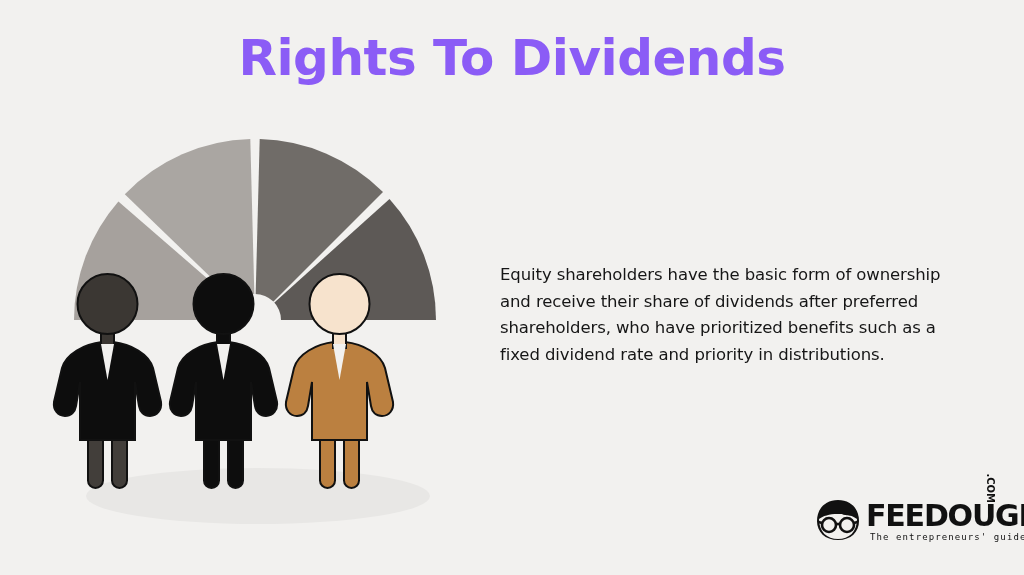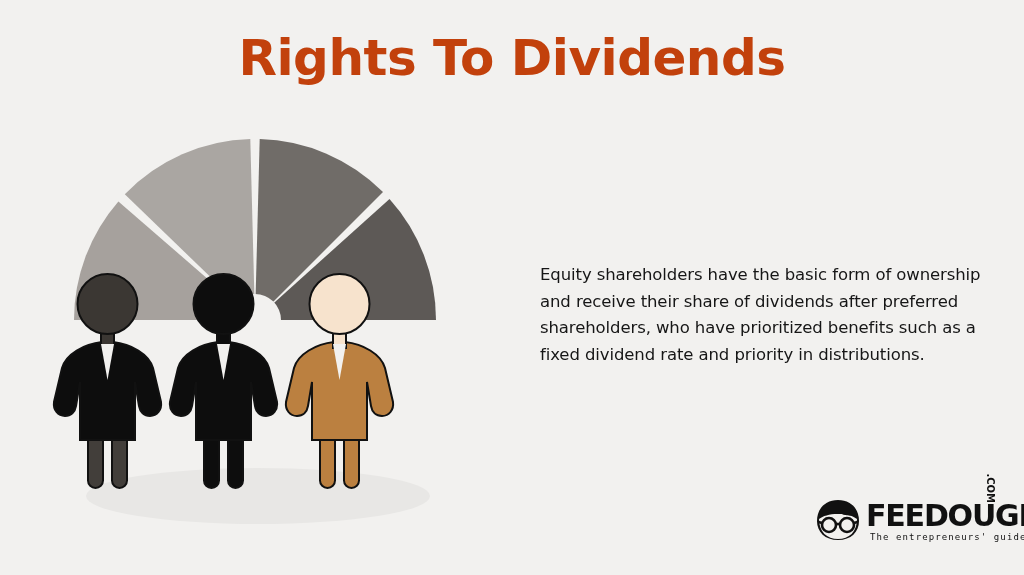--- a/index.html
+++ b/index.html
@@ -23,33 +23,33 @@
   #title {
     position: absolute;
     left: 0;
     top: 28px;
     width: 1024px;
     text-align: center;
     font-family: "DejaVu Sans", sans-serif;
     font-weight: bold;
     font-size: 50px;
     letter-spacing: -0.5px;
-    color: #c2410c;
+    color: #8b5cf6;
     line-height: 1.2;
   }
   #illustration {
     position: absolute;
     left: 40px;
     top: 110px;
     width: 440px;
     height: 420px;
   }
   #body-text {
     position: absolute;
-    left: 540px;
+    left: 500px;
     top: 262px;
     width: 452px;
     font-family: "DejaVu Sans", sans-serif;
     font-size: 16.5px;
     line-height: 1.62;
     color: #161616;
     text-align: left;
     letter-spacing: -0.1px;
   }
   #logo {

